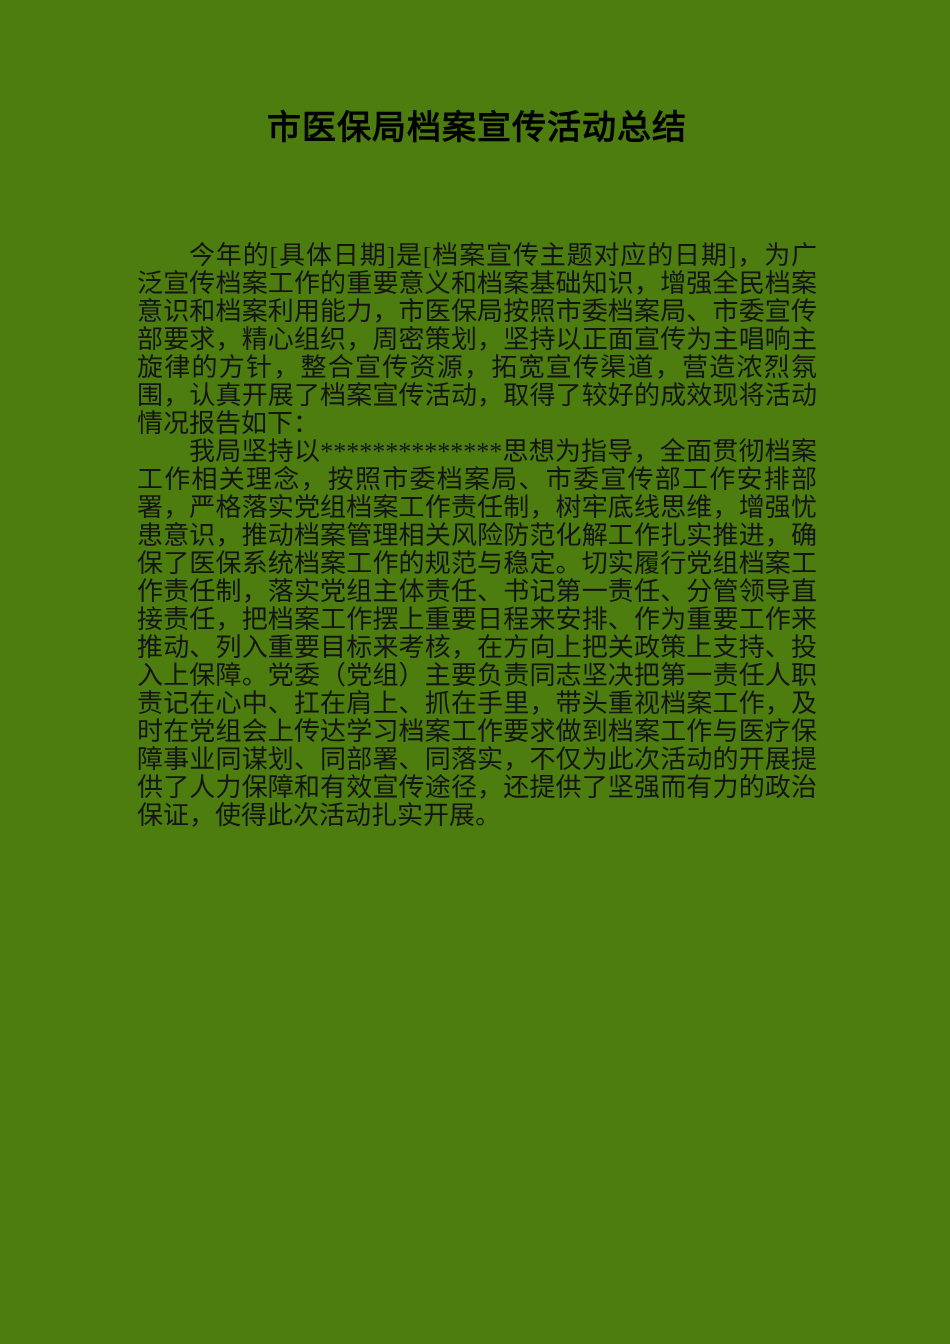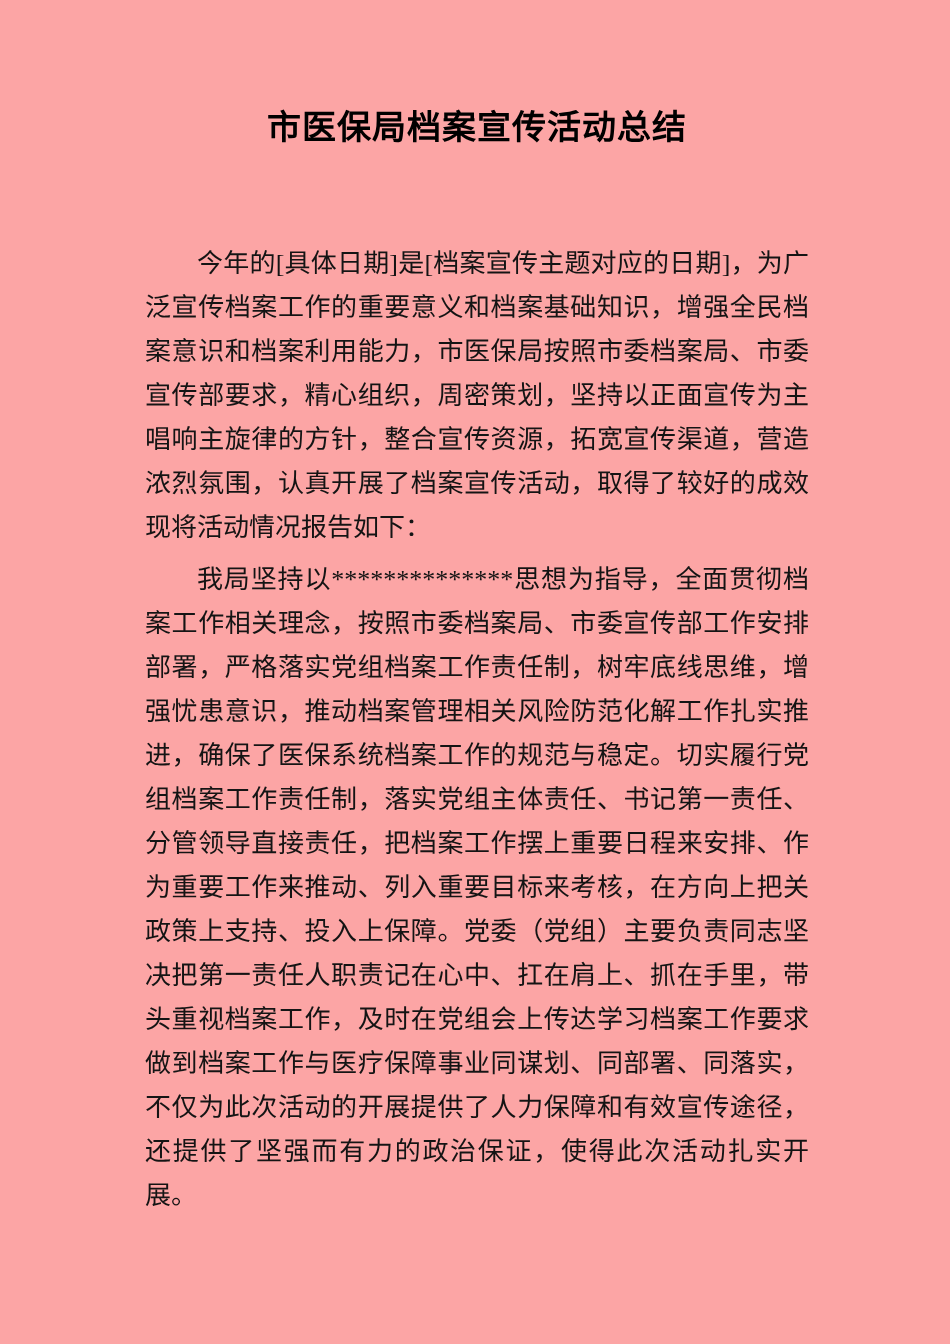--- a/index.html
+++ b/index.html
@@ -5,41 +5,41 @@
   html, body {
     margin: 0;
     padding: 0;
     background: #ffffff;
   }
   .page {
     position: relative;
     width: 950px;
     height: 1344px;
     margin: 0 auto;
-    background: #fca5a5;
+    background: #4d7c0f;
     box-sizing: border-box;
     padding: 100px 133px 0 137px;
     overflow: hidden;
   }
   .doc-title {
     margin: 0 0 86px 0;
     font-family: "Liberation Serif", "DejaVu Serif", serif;
     font-weight: bold;
     font-size: 34px;
     line-height: 56px;
     text-align: center;
     color: #000000;
     letter-spacing: 1px;
   }
   .doc-paragraph {
-    margin: 8px;
+    margin: 0;
     font-family: "Liberation Serif", "DejaVu Serif", serif;
     font-weight: normal;
     font-size: 26px;
-    line-height: 44px;
+    line-height: 28px;
     color: #141414;
     text-indent: 2em;
     text-align: justify;
     text-justify: inter-character;
   }
   .doc-heading {
     margin: 0;
     font-family: "Liberation Sans", "DejaVu Sans", sans-serif;
     font-weight: bold;
     font-size: 28px;

